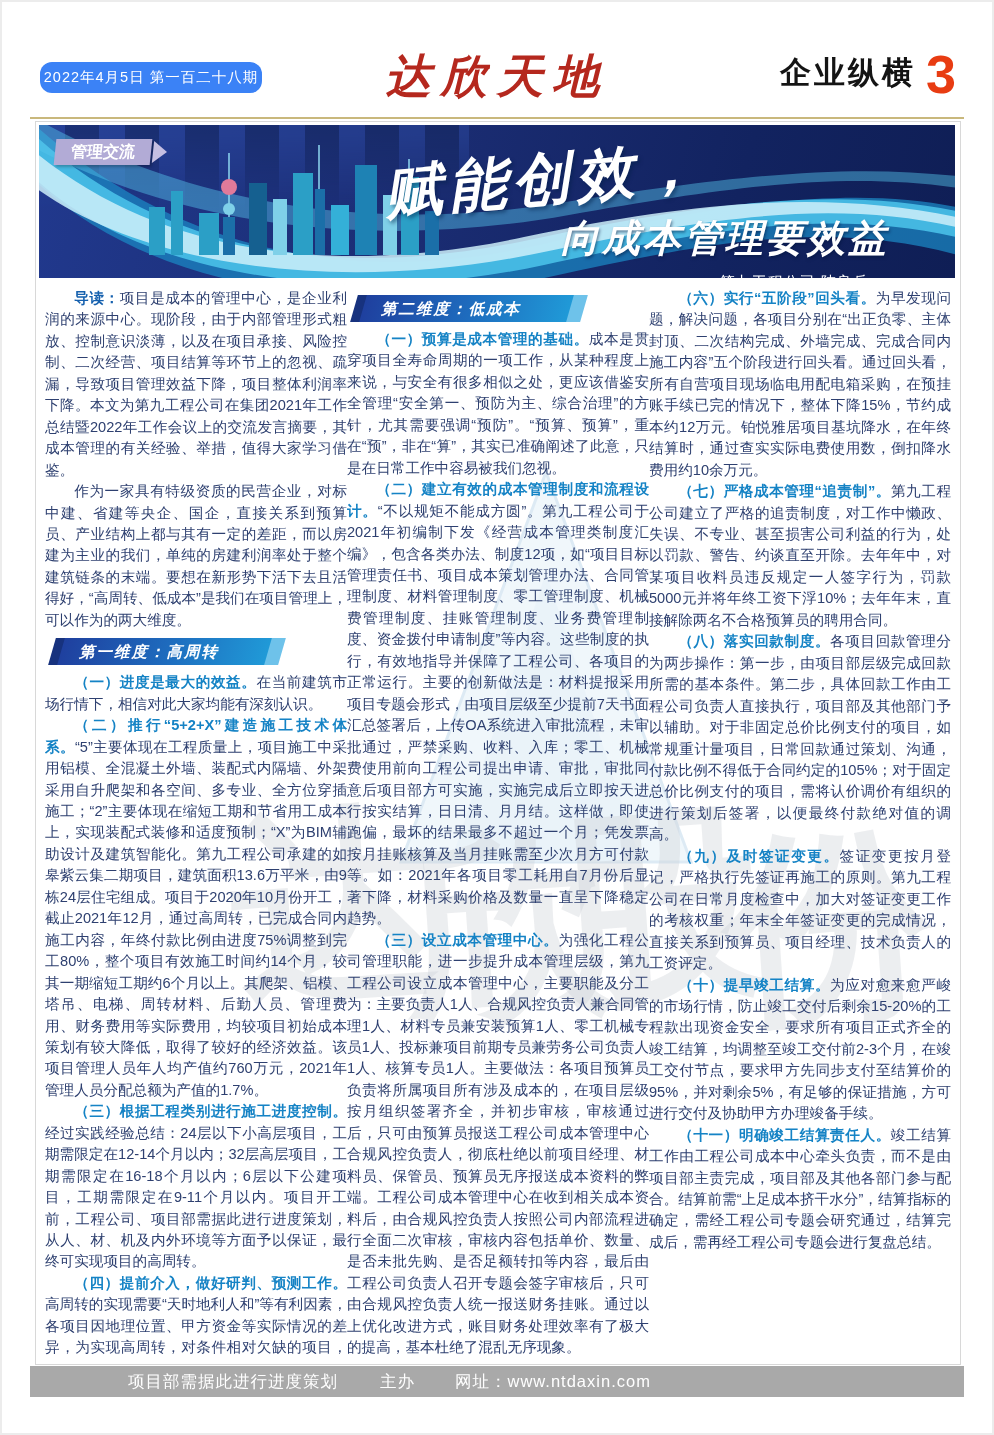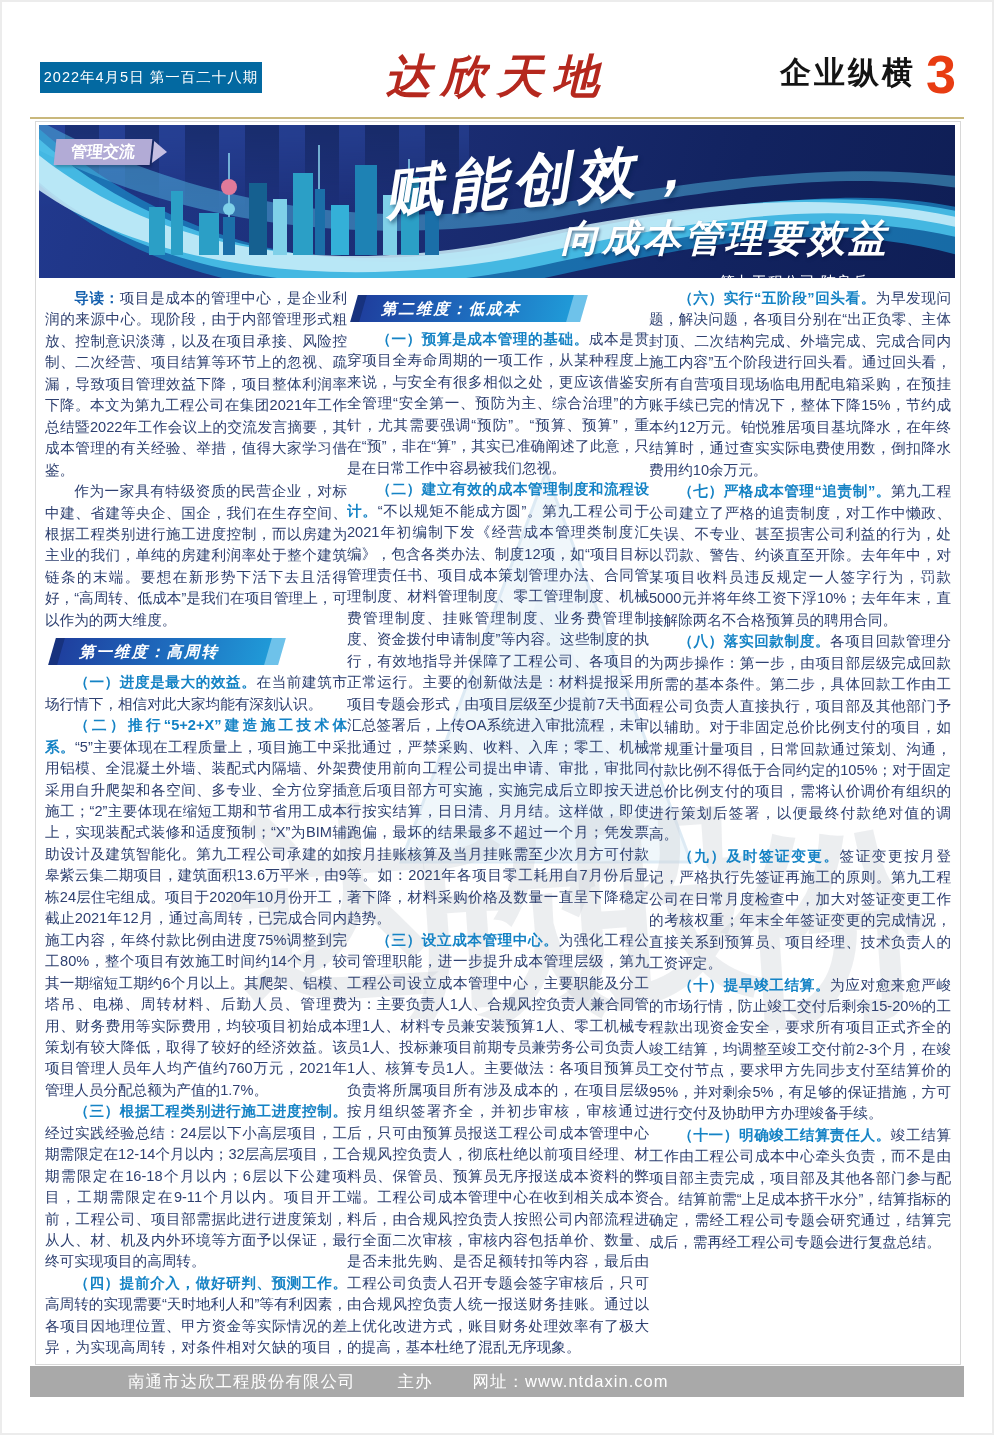--- a/index.html
+++ b/index.html
@@ -4,22 +4,22 @@
 <style>
   html,body{margin:0;padding:0;}
   body{
     width:994px;height:1435px;position:relative;background:#ffffff;
     font-family:"Liberation Sans",sans-serif;overflow:hidden;
   }
   .page-edge{position:absolute;inset:0;box-shadow:inset 0 0 0 2px #ececec;pointer-events:none;z-index:50;}
 
   
   .date-box{
-    position:absolute;left:40px;top:62px;width:222px;height:31px;background:#0369a1;
-    color:#fff;font-size:14.5px;line-height:31px;text-align:center;letter-spacing:1px;
+    position:absolute;left:40px;top:62px;width:222px;height:31px;background:#3b82f6;
+    color:#fff;font-size:14.5px;line-height:31px;text-align:center;letter-spacing:1px;border-radius:12px;
   }
   .masthead{
     position:absolute;left:0;right:0;top:46px;text-align:center;
     font-family:"DejaVu Serif",serif;font-style:italic;font-weight:bold;
     font-size:46px;color:#b5281e;letter-spacing:10px;
   }
   .section-page{position:absolute;right:38px;top:52px;display:flex;align-items:flex-start;}
   .section-name{
     font-family:"Liberation Serif",serif;font-weight:bold;font-size:31px;color:#141414;
     letter-spacing:3px;padding-bottom:4px;
@@ -175,21 +175,21 @@
   </svg>
   <span class="wm-char" style="left:195px;top:680px;transform:rotate(-4deg);">达</span>
   <span class="wm-char" style="left:370px;top:700px;transform:rotate(-4deg);">欣</span>
   <span class="wm-char" style="left:520px;top:680px;transform:rotate(-4deg);">股</span>
   <span class="wm-char" style="left:690px;top:700px;transform:rotate(-4deg);">份</span>
 
   <div class="columns">
 
     <div class="col">
       <p><span class="intro-lead">导读：</span><span>项目是成本的管理中心，是企业利润的来源中心。现阶段，由于内部管理形式粗放、控制意识淡薄，以及在项目承接、风险控制、二次经营、项目结算等环节上的忽视、疏漏，导致项目管理效益下降，项目整体利润率下降。本文为第九工程公司在集团2021年工作总结暨2022年工作会议上的交流发言摘要，其成本管理的有关经验、举措，值得大家学习借鉴。</span></p>
-      <p>作为一家具有特级资质的民营企业，对标中建、省建等央企、国企，我们在生存空间、根据工程类别进行施工进度控制，而以房建为主业的我们，单纯的房建利润率处于整个建筑链条的末端。要想在新形势下活下去且活得好，“高周转、低成本”是我们在项目管理上，可以作为的两大维度。</p>
+      <p>作为一家具有特级资质的民营企业，对标中建、省建等央企、国企，直接关系到预算员、产业结构上都与其有一定的差距，而以房建为主业的我们，单纯的房建利润率处于整个建筑链条的末端。要想在新形势下活下去且活得好，“高周转、低成本”是我们在项目管理上，可以作为的两大维度。</p>
       <div class="sec-strip">
           <span>第一维度：高周转</span>
         </div>
       <p><span class="lead">（一）进度是最大的效益。</span><span>在当前建筑市场行情下，相信对此大家均能有深刻认识。</span></p>
       <p><span class="lead">（二）推行“5+2+X”建造施工技术体系。</span><span>“5”主要体现在工程质量上，项目施工中采用铝模、全混凝土外墙、装配式内隔墙、外架采用自升爬架和各空间、多专业、全方位穿插施工；“2”主要体现在缩短工期和节省用工成本上，实现装配式装修和适度预制；“X”为BIM辅助设计及建筑智能化。第九工程公司承建的如皋紫云集二期项目，建筑面积13.6万平米，由9栋24层住宅组成。项目于2020年10月份开工，截止2021年12月，通过高周转，已完成合同内施工内容，年终付款比例由进度75%调整到完工80%，整个项目有效施工时间约14个月，较其一期缩短工期约6个月以上。其爬架、铝模、塔吊、电梯、周转材料、后勤人员、管理费用、财务费用等实际费用，均较项目初始成本策划有较大降低，取得了较好的经济效益。该项目管理人员年人均产值约760万元，2021年管理人员分配总额为产值的1.7%。</span></p>
       <p><span class="lead">（三）根据工程类别进行施工进度控制。</span><span>经过实践经验总结：24层以下小高层项目，工期需限定在12-14个月以内；32层高层项目，工期需限定在16-18个月以内；6层以下公建项目，工期需限定在9-11个月以内。项目开工前，工程公司、项目部需据此进行进度策划，从人、材、机及内外环境等方面予以保证，最终可实现项目的高周转。</span></p>
       <p><span class="lead">（四）提前介入，做好研判、预测工作。</span><span>高周转的实现需要“天时地利人和”等有利因素，各项目因地理位置、甲方资金等实际情况的差异，为实现高周转，对条件相对欠缺的项目，工程公司、项目部更需提前预判困难、提前处置困难，将不可能变成可能；或者提前就制约影响因素发函、过程固定证据，为竣工结算留足留好第一手资料证据，确保利益最大化。</span></p>
     </div>
 
     <div class="col">
@@ -208,16 +208,16 @@
       <p><span class="lead">（八）落实回款制度。</span><span>各项目回款管理分为两步操作：第一步，由项目部层级完成回款所需的基本条件。第二步，具体回款工作由工程公司负责人直接执行，项目部及其他部门予以辅助。对于非固定总价比例支付的项目，如常规重计量项目，日常回款通过策划、沟通，付款比例不得低于合同约定的105%；对于固定总价比例支付的项目，需将认价调价有组织的进行策划后签署，以便最终付款绝对值的调高。</span></p>
       <p><span class="lead">（九）及时签证变更。</span><span>签证变更按月登记，严格执行先签证再施工的原则。第九工程公司在日常月度检查中，加大对签证变更工作的考核权重；年末全年签证变更的完成情况，直接关系到预算员、项目经理、技术负责人的工资评定。</span></p>
       <p><span class="lead">（十）提早竣工结算。</span><span>为应对愈来愈严峻的市场行情，防止竣工交付后剩余15-20%的工程款出现资金安全，要求所有项目正式齐全的竣工结算，均调整至竣工交付前2-3个月，在竣工交付节点，要求甲方先同步支付至结算价的95%，并对剩余5%，有足够的保证措施，方可进行交付及协助甲方办理竣备手续。</span></p>
       <p><span class="lead">（十一）明确竣工结算责任人。</span><span>竣工结算工作由工程公司成本中心牵头负责，而不是由项目部主责完成，项目部及其他各部门参与配合。结算前需“上足成本挤干水分”，结算指标的确定，需经工程公司专题会研究通过，结算完成后，需再经工程公司专题会进行复盘总结。</span></p>
     </div>
 
   </div>
 </div>
 
 <div class="footer">
-  <span class="f-company">南通市达欣工程股份有限公司</span>
+  <span class="f-company">项目部需据此进行进度策划</span>
   <span class="f-role">主办</span>
   <span class="f-web">网址：www.ntdaxin.com</span>
 </div>
 
 </body></html>

